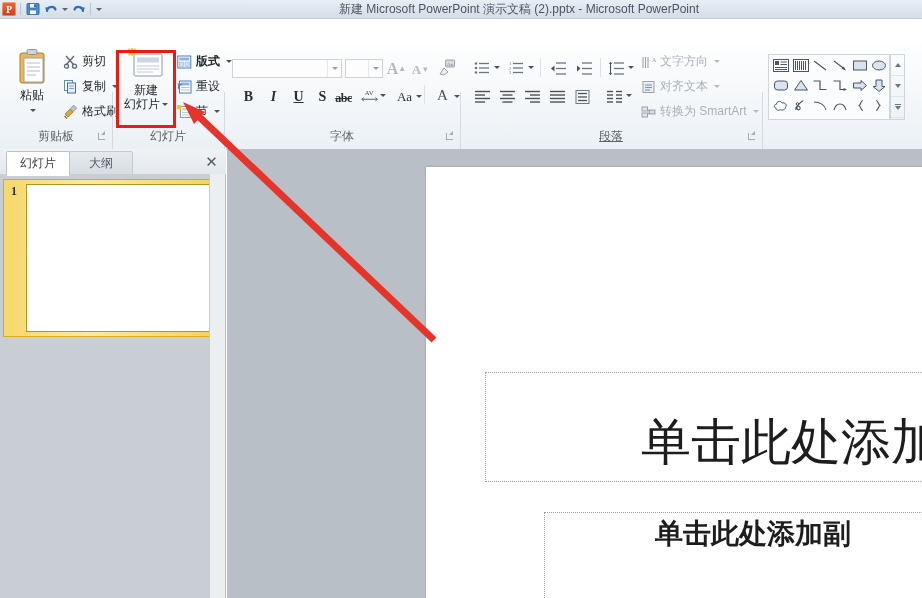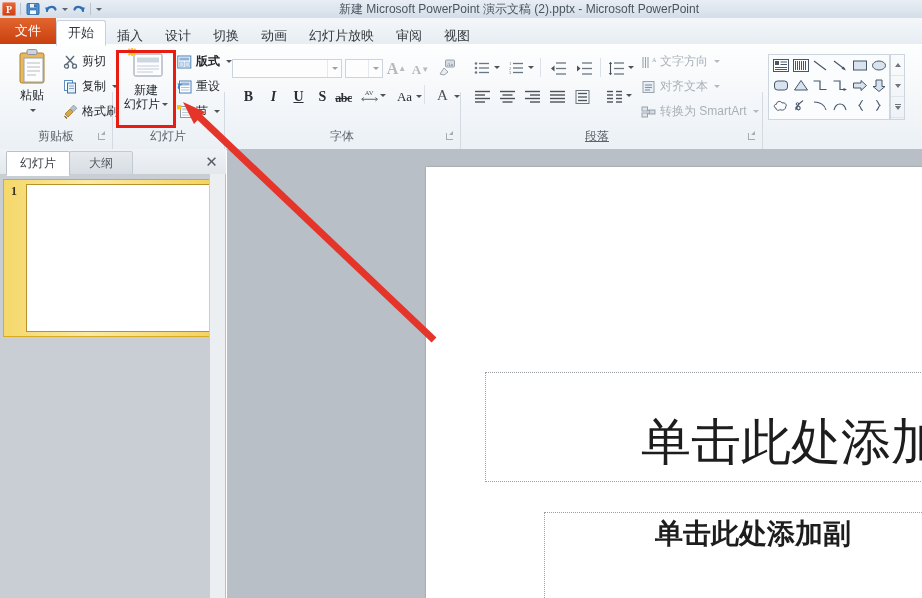--- a/index.html
+++ b/index.html
@@ -188,33 +188,20 @@
           <path d="M11 8 C11 3.5, 4 2.5, 2.5 6.5" stroke="#2f6fb5" stroke-width="2.2" fill="none" stroke-linecap="round"></path>
           <path d="M13 4.5 L8.8 4.5 L11 9 Z" fill="#2f6fb5"></path>
         </svg>
       </div>
       <div class="qsep"></div>
       <div class="qarrow"></div>
     </div>
     <div class="titletext">新建 Microsoft PowerPoint 演示文稿 (2).pptx  -  Microsoft PowerPoint</div>
   </div>
 
-  <div class="tabstrip">
-    <div class="tabs">
-      <div class="tab file">文件</div>
-      <div class="tab active">开始</div>
-      <div class="tab">插入</div>
-      <div class="tab">设计</div>
-      <div class="tab">切换</div>
-      <div class="tab">动画</div>
-      <div class="tab">幻灯片放映</div>
-      <div class="tab">审阅</div>
-      <div class="tab">视图</div>
-    </div>
-  </div>
 
   <div class="ribbon">
 
     <div class="gdiv" style="left:112px;"></div>
     <div class="gdiv" style="left:224px;"></div>
     <div class="gdiv" style="left:460px;"></div>
     <div class="gdiv" style="left:762px;"></div>
 
     <div class="bigbtn" style="left:6px;top:4px;width:52px;">
       <svg width="38" height="40" viewBox="0 0 38 40" style="display:block;margin:0 auto;">
@@ -634,21 +621,21 @@
     </div>
 
   </div>
 
   <div class="grouplabels">
     <div class="glabel" style="left:0px;width:112px;">剪贴板</div>
     <div class="dlaunch" style="left:98px;"></div>
     <div class="glabel" style="left:112px;width:112px;">幻灯片</div>
     <div class="glabel" style="left:224px;width:236px;">字体</div>
     <div class="dlaunch" style="left:446px;"></div>
-    <div class="glabel" style="left:446px;width:302px;text-decoration:underline;">段落</div>
+    <div class="glabel" style="left:460px;width:302px;text-decoration:underline;">段落</div>
     <div class="dlaunch" style="left:748px;"></div>
   </div>
 
   <div class="slidepane">
     <div class="panetabs">
       <div class="ptab act" style="left:6px;width:62px;">幻灯片</div>
       <div class="ptab ina" style="left:69px;width:62px;">大纲</div>
       <div class="pclose">✕</div>
     </div>
     <div class="thumbwrap">

